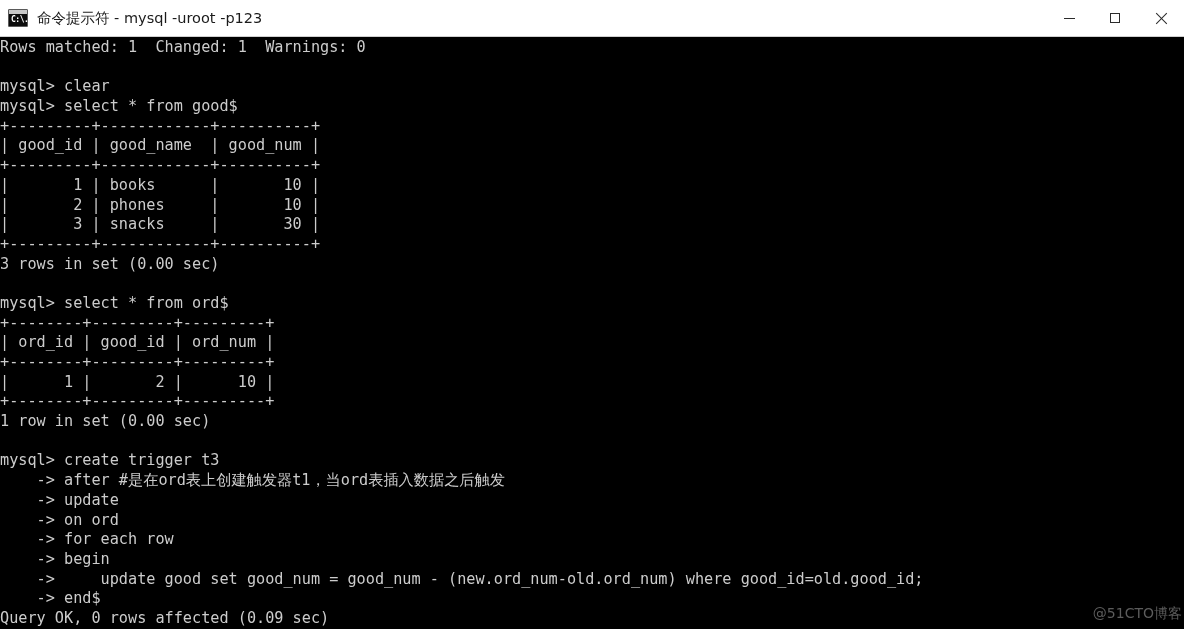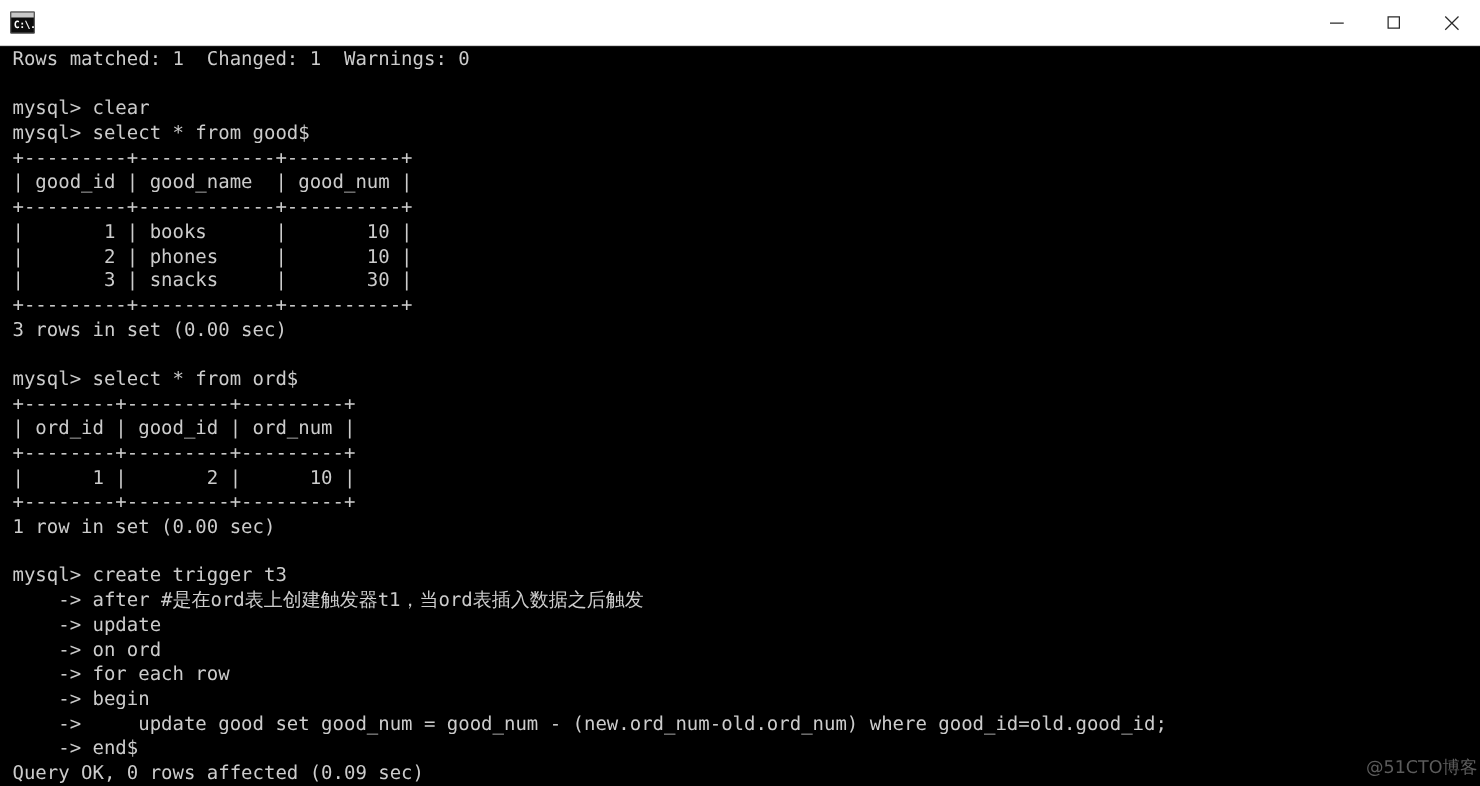--- a/index.html
+++ b/index.html
@@ -135,21 +135,20 @@
     line-height: 19.7px;
     color: #cccccc;
     white-space: pre;
     padding-top: 1px;
     letter-spacing: 0px;
   }
   .term-lines .line {
     height: 19.7px;
     white-space: pre;
     display: block;
-    margin-left: 10px;
   }
   .watermark {
     position: absolute;
     right: 2px;
     bottom: 6px;
     font-family: "DejaVu Sans", sans-serif;
     font-size: 14px;
     color: #5c5c5c;
     white-space: nowrap;
   }
@@ -158,20 +157,21 @@
 <body>
 
 <div class="window">
 
   <div class="titlebar">
     <div class="title-left">
       <span class="cmd-icon">
         <span class="bar"></span>
         <span class="glyph">C:\.</span>
       </span>
+      <span class="title-text">命令提示符 - mysql  -uroot -p123</span>
     </div>
     <div class="win-controls">
       <div class="win-btn">
         <span class="ico-min"></span>
       </div>
       <div class="win-btn">
         <span class="ico-max"></span>
       </div>
       <div class="win-btn close">
         <span class="ico-close"></span>

